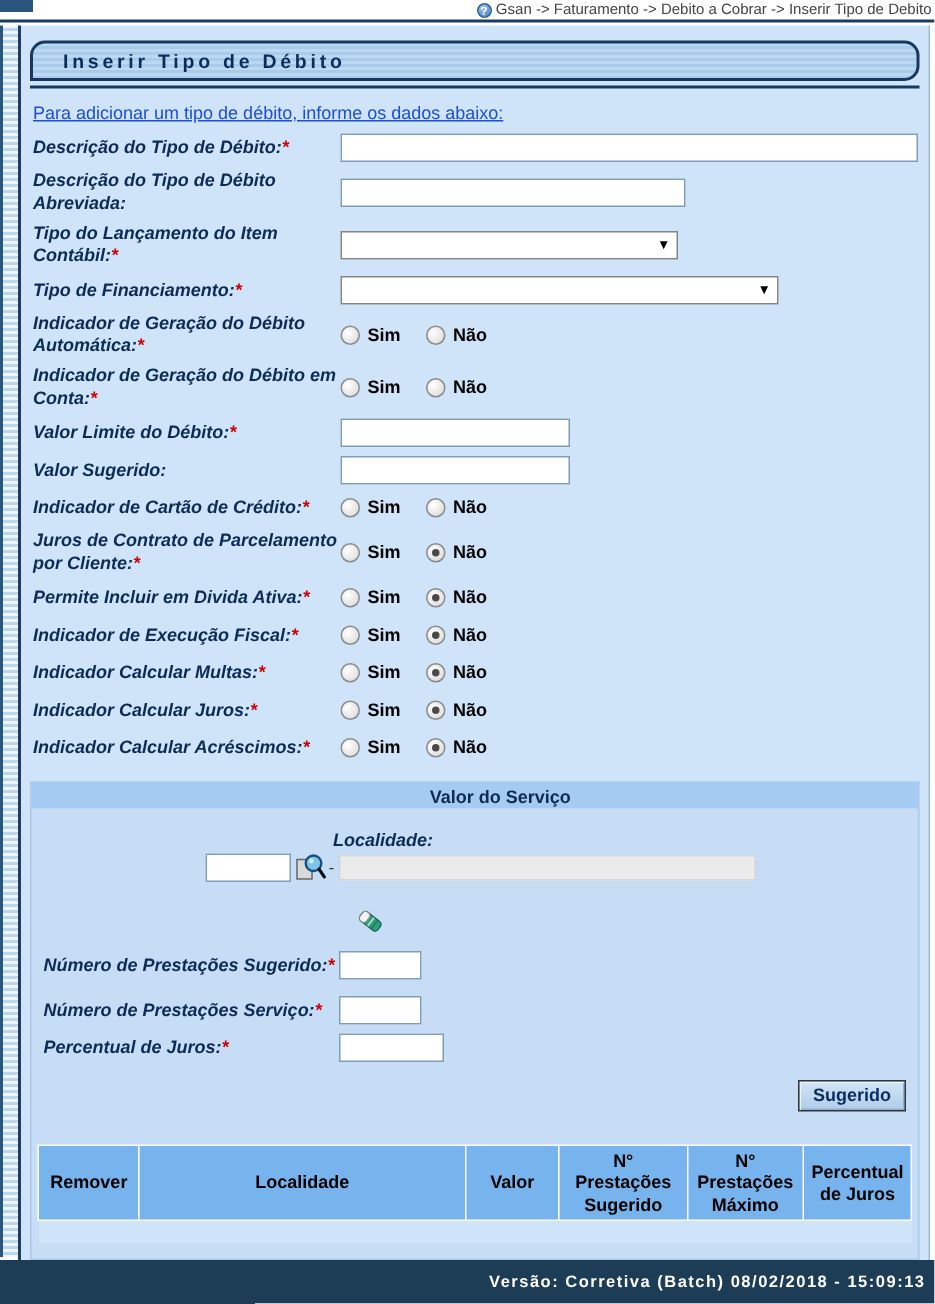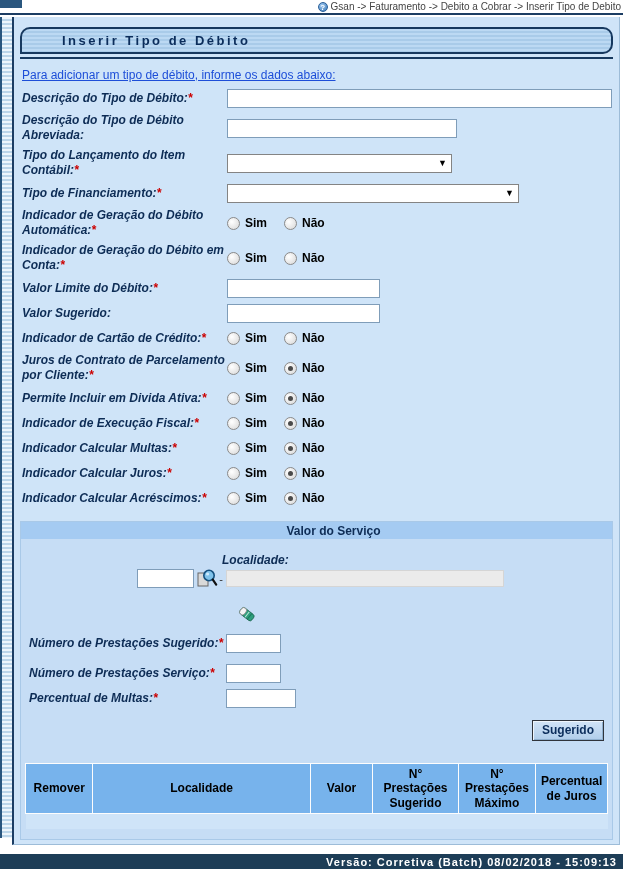--- a/index.html
+++ b/index.html
@@ -27,21 +27,21 @@
   
   .content { position:absolute; left:12px; top:17px; width:608px; height:828px;
              background:#cfe4f8; border-left:2px solid #1c3d63;
              border-right:1px solid #9dbcd8; border-bottom:1px solid #9dbcd8;
              padding:0 4px; overflow:hidden; }
 
   
   .titleband { margin:10px 2px 0 2px; }
   .titletab { height:27px; border:2px solid #17395f; border-radius:10px 10px 10px 0;
               background:repeating-linear-gradient(180deg,#bcd9f3 0 2px,#a9cbe9 2px 4px);
-              display:flex; align-items:center; padding-left:40px; }
+              display:flex; align-items:center; padding-left:20px; }
   .titletab span { font-size:13px; font-weight:bold; color:#0b2d5b; letter-spacing:2.5px; }
   .bandline { height:2px; background:#17395f; margin-top:3px; }
 
   
   .intro { margin:9px 0 6px 4px; font-size:12px; color:#1d4ed8;text-decoration:underline; }
   .frow { display:flex; align-items:center; margin:0 0 5px 4px; min-height:20px; }
   .frow .lbl { width:205px; font-size:12px; font-weight:bold; color:#0d2c55; line-height:1.25; flex-shrink:0;font-style:italic; }
   .req { color:#cc0000; }
   .fld { display:flex; align-items:center; }
 
@@ -83,21 +83,21 @@
   table.grid { border-collapse:collapse; width:calc(100% - 8px); margin:22px 4px 0 4px; }
   table.grid th { background:#77b3ec; border:1px solid #fdfdfd; font-size:12px; font-weight:bold;
                   color:#000; text-align:center; padding:3px 2px; line-height:1.2; }
   table.grid td.emptyrow { height:15px; background:#cfe4f8; border:none; }
   .col-remover{width:68px;} .col-localidade{width:224px;} .col-valor{width:64px;}
   .col-nps{width:86px;} .col-npm{width:78px;} .col-pj{width:72px;}
 
   .required-note { text-align:center; margin-top:8px; font-size:12px; color:#0d2c55; }
 
   
-  .footer { position:absolute; left:0; bottom:0; width:623px; height:15px; background:#1d3d57;
+  .footer { position:absolute; left:0; bottom:0; width:623px; height:29px; background:#1d3d57;
             display:flex; align-items:center; justify-content:flex-end; padding-right:6px; }
   .footer span { color:#ffffff; font-size:11px; font-weight:bold; letter-spacing:1px; }
 </style>
 </head>
 <body>
 
 <div class="topbar">
   <div class="topbar-block"></div>
   <span class="help-icon">?</span>
   <span class="crumb">Gsan -&gt; Faturamento -&gt; Debito a Cobrar -&gt; Inserir Tipo de Debito</span>
@@ -296,21 +296,21 @@
     </div>
 
     <div class="frow">
       <div class="lbl"><span>Número de Prestações Serviço:</span><span class="req">*</span></div>
       <div class="fld">
           <input class="txt w55" style="">
         </div>
     </div>
 
     <div class="frow">
-      <div class="lbl"><span>Percentual de Multas:</span><span class="req">*</span></div>
+      <div class="lbl"><span>Percentual de Juros:</span><span class="req">*</span></div>
       <div class="fld">
           <input class="txt w70" style="">
         </div>
     </div>
 
     <div class="addrow">
       <button class="btn">Sugerido</button>
     </div>
 
     <table class="grid">

